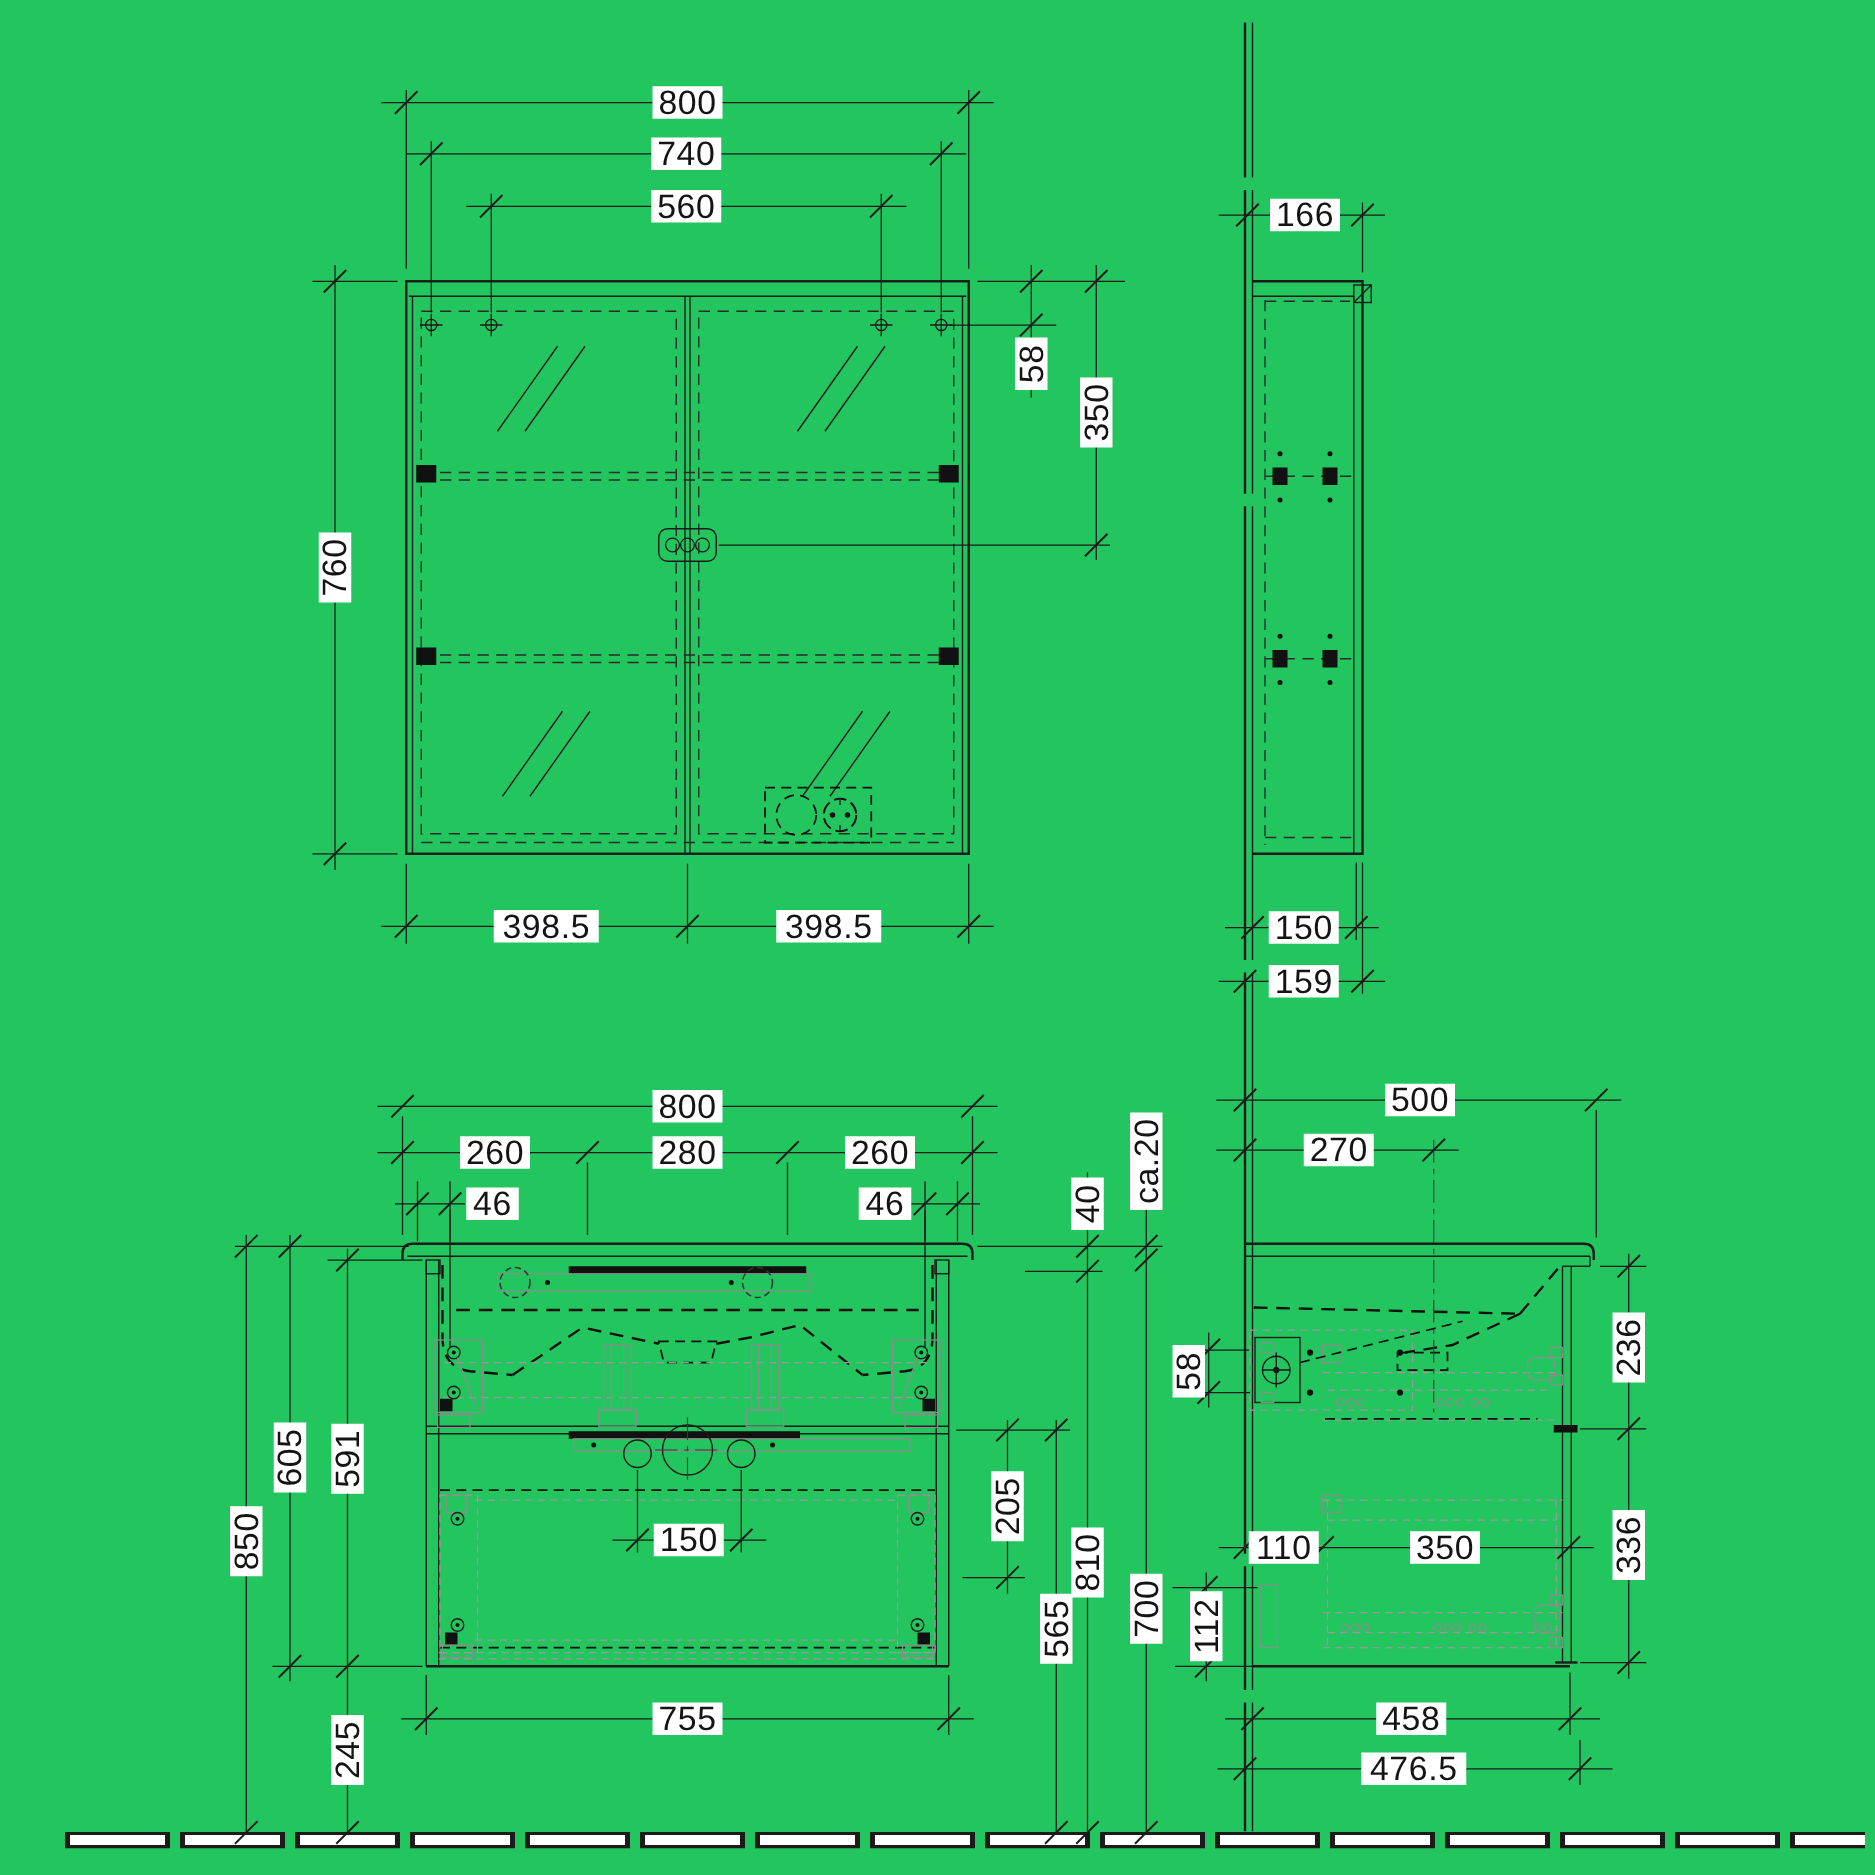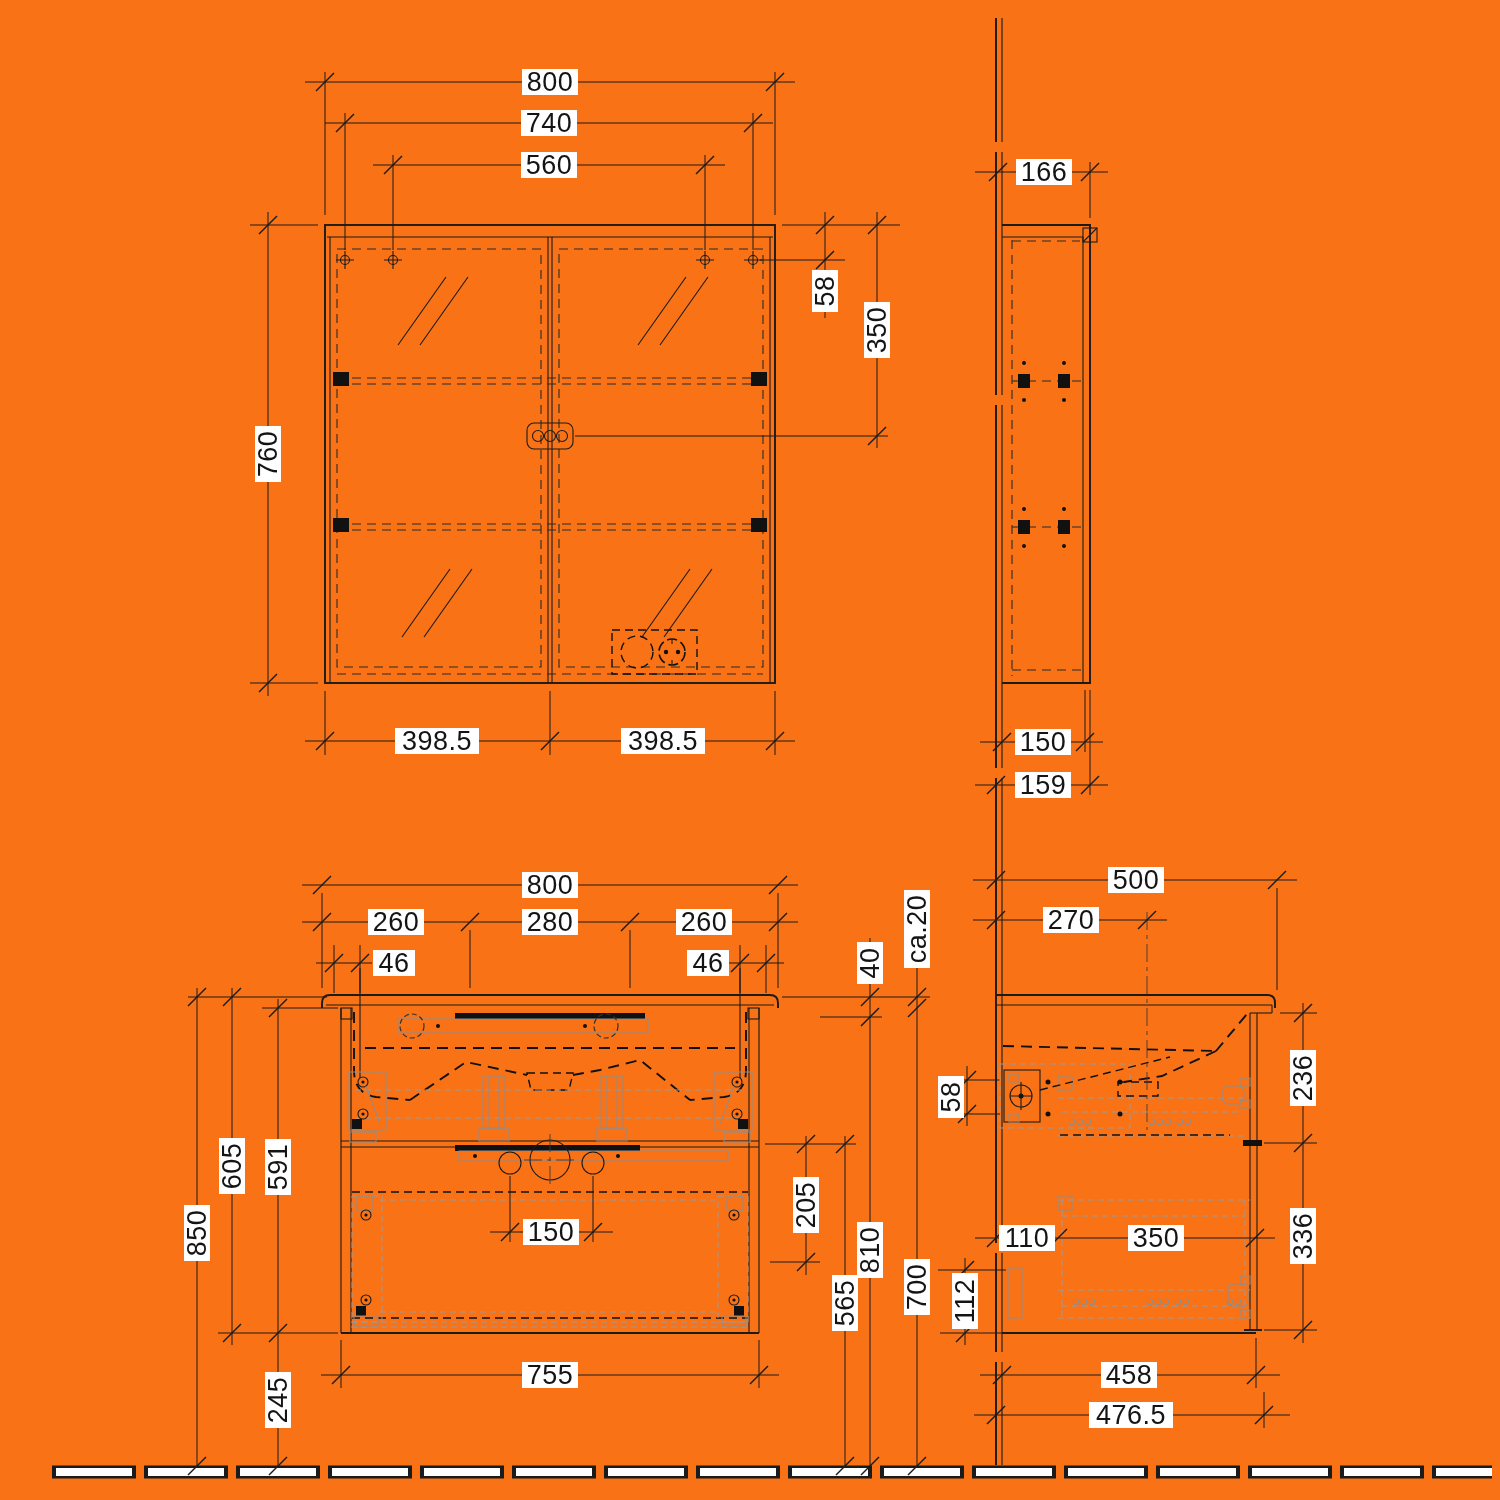--- a/index.html
+++ b/index.html
@@ -1,16 +1,16 @@
 <!DOCTYPE html>
 <html><head>
 <meta charset="utf-8">
 <style>
   html,body{margin:0;padding:0;background:#fff}
-  .stage{width:1500px;height:1500px;background:#f97316;position:relative;overflow:hidden}
+  .stage{width:1500px;height:1500px;background:#22c55e;position:relative;overflow:hidden}
   svg{display:block}
   .s1{stroke:#1b1b1b;stroke-width:1.1;fill:none;stroke-linecap:butt}
   .s2{stroke:#1b1b1b;stroke-width:1.9;fill:none}
   .dsh{stroke:#2a2a2a;stroke-width:1.1;fill:none;stroke-dasharray:9 6}
   .dshb{stroke:#111;stroke-width:1.9;fill:none;stroke-dasharray:11 7}
   .dshm{stroke:#111;stroke-width:1.4;fill:none;stroke-dasharray:8 5}
   .gry{stroke:#8d8d8d;stroke-width:1;fill:none}
   .gryd{stroke:#9a9a9a;stroke-width:1;fill:none;stroke-dasharray:6 4}
   .dim{stroke:#1b1b1b;stroke-width:1;fill:none}
   .cl{stroke:#3a3a3a;stroke-width:0.9;fill:none;stroke-dasharray:18 5 4 5}

